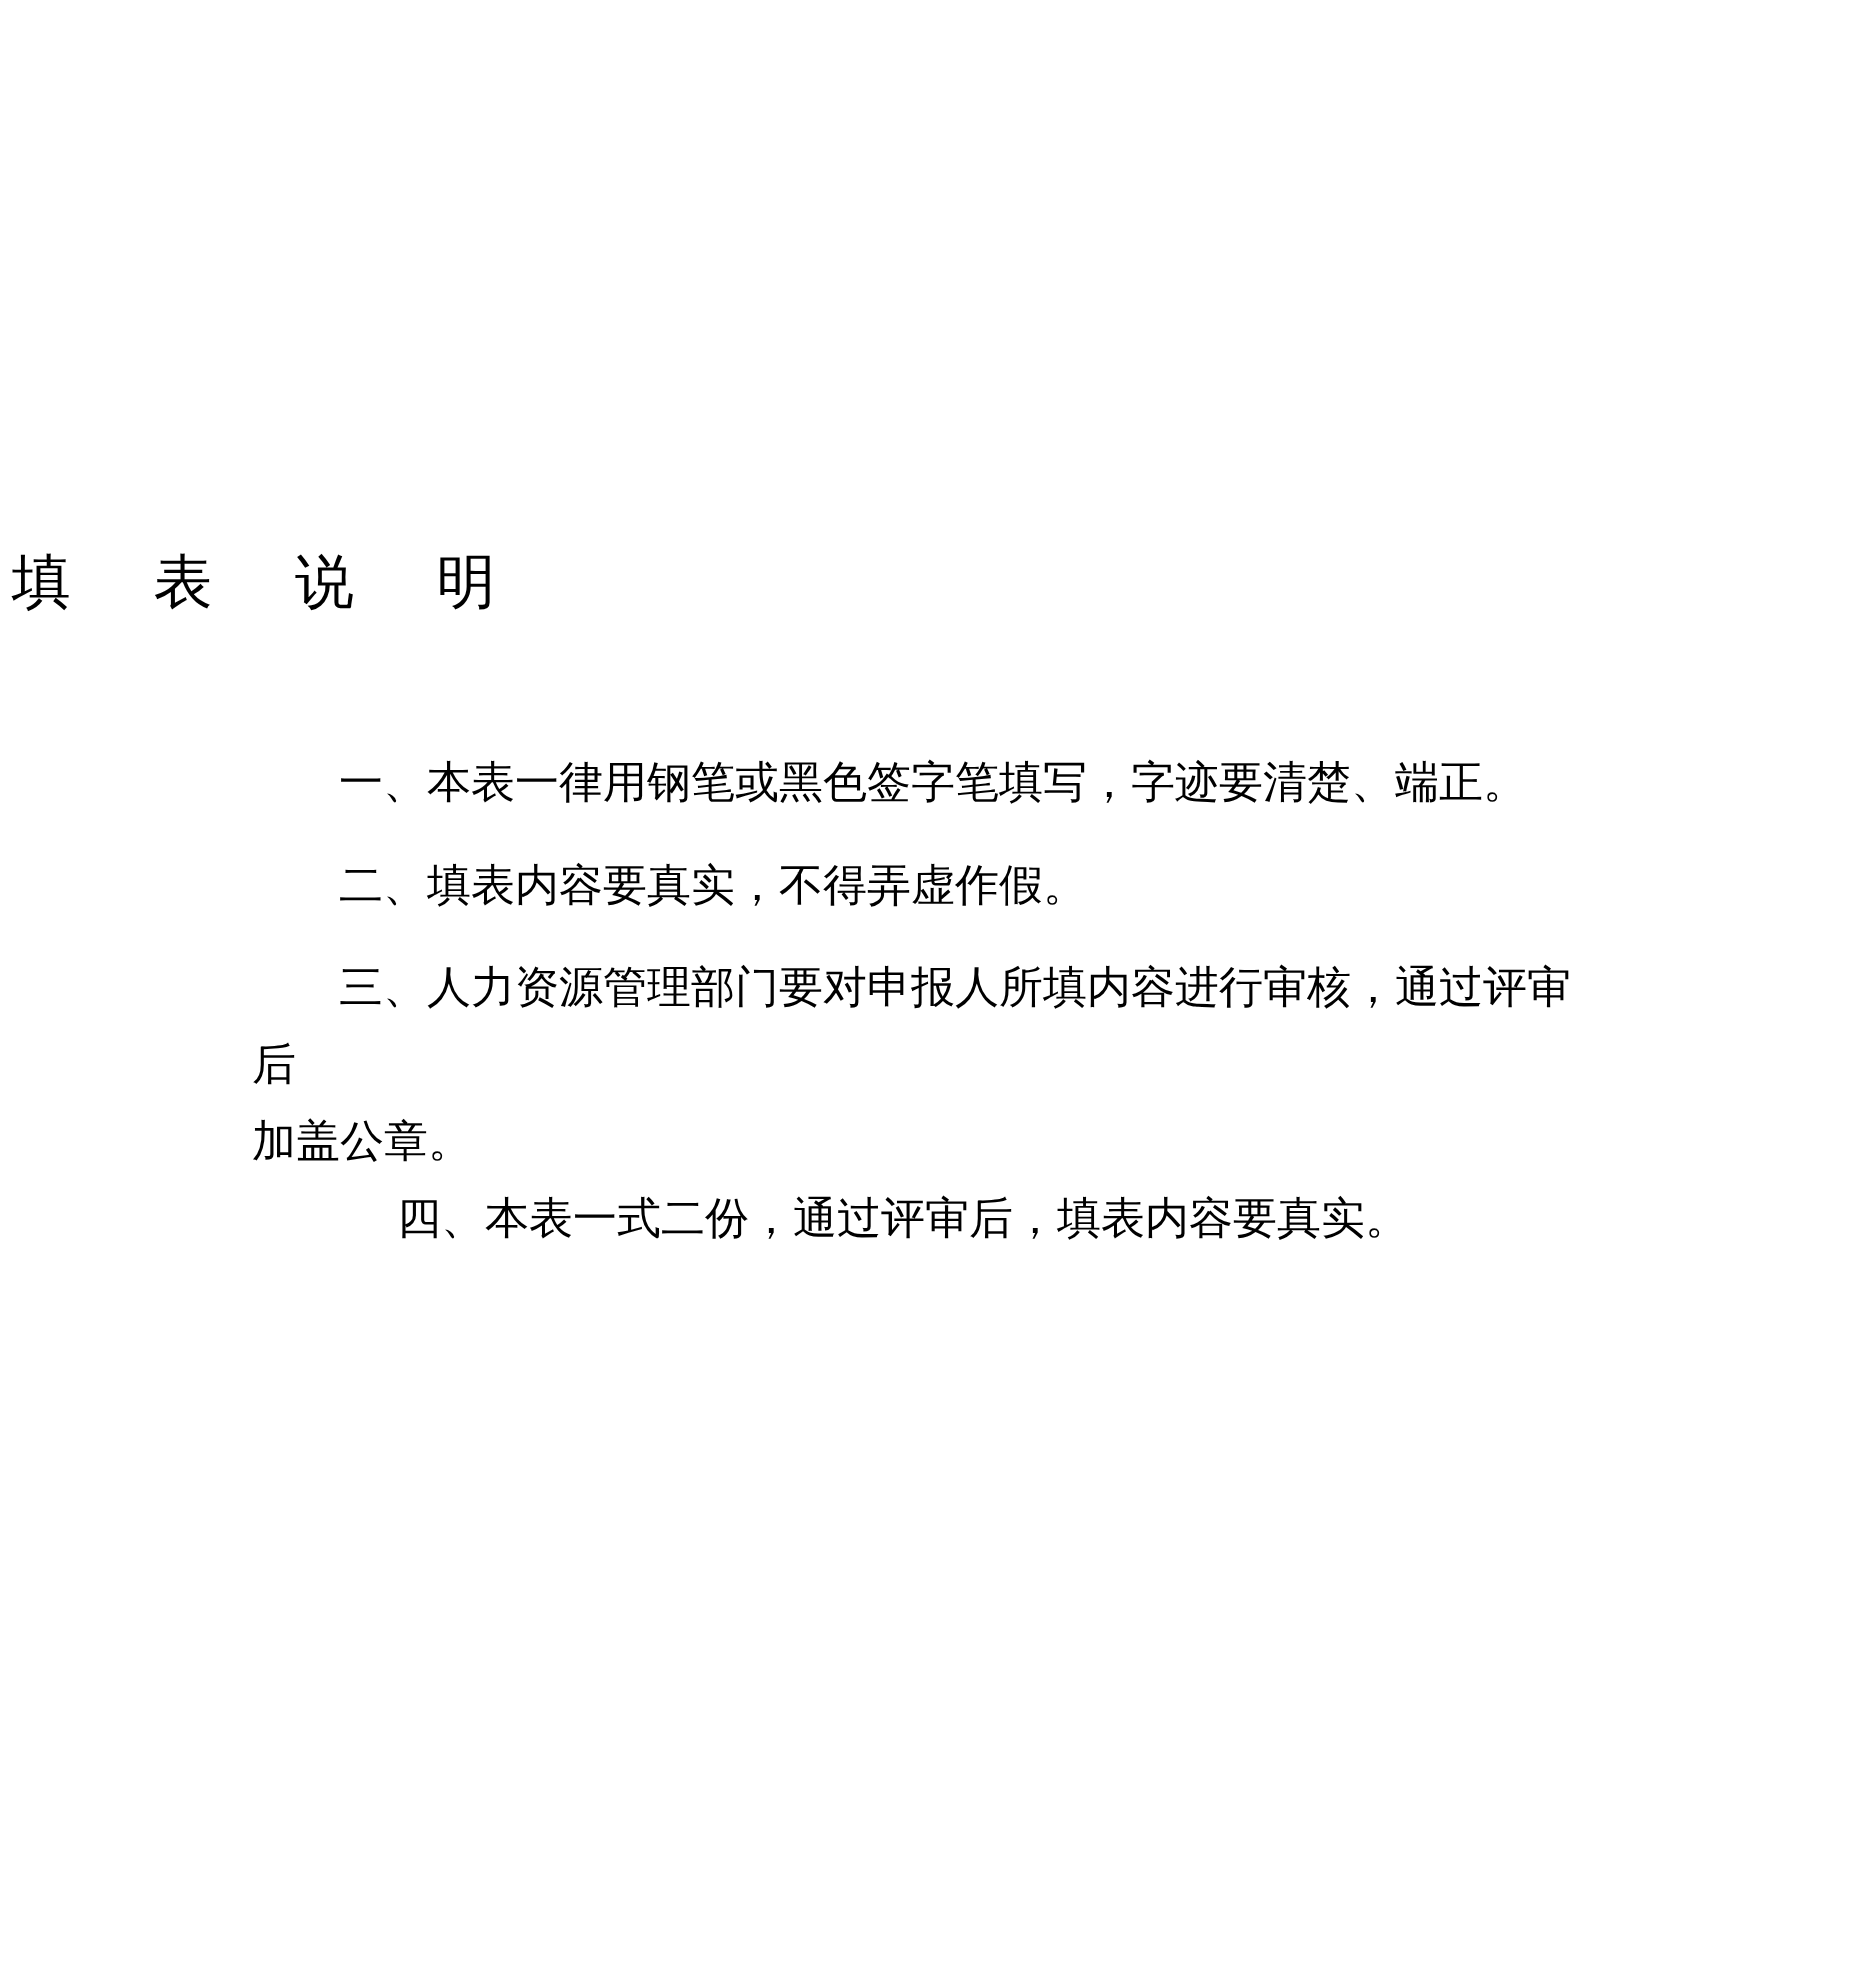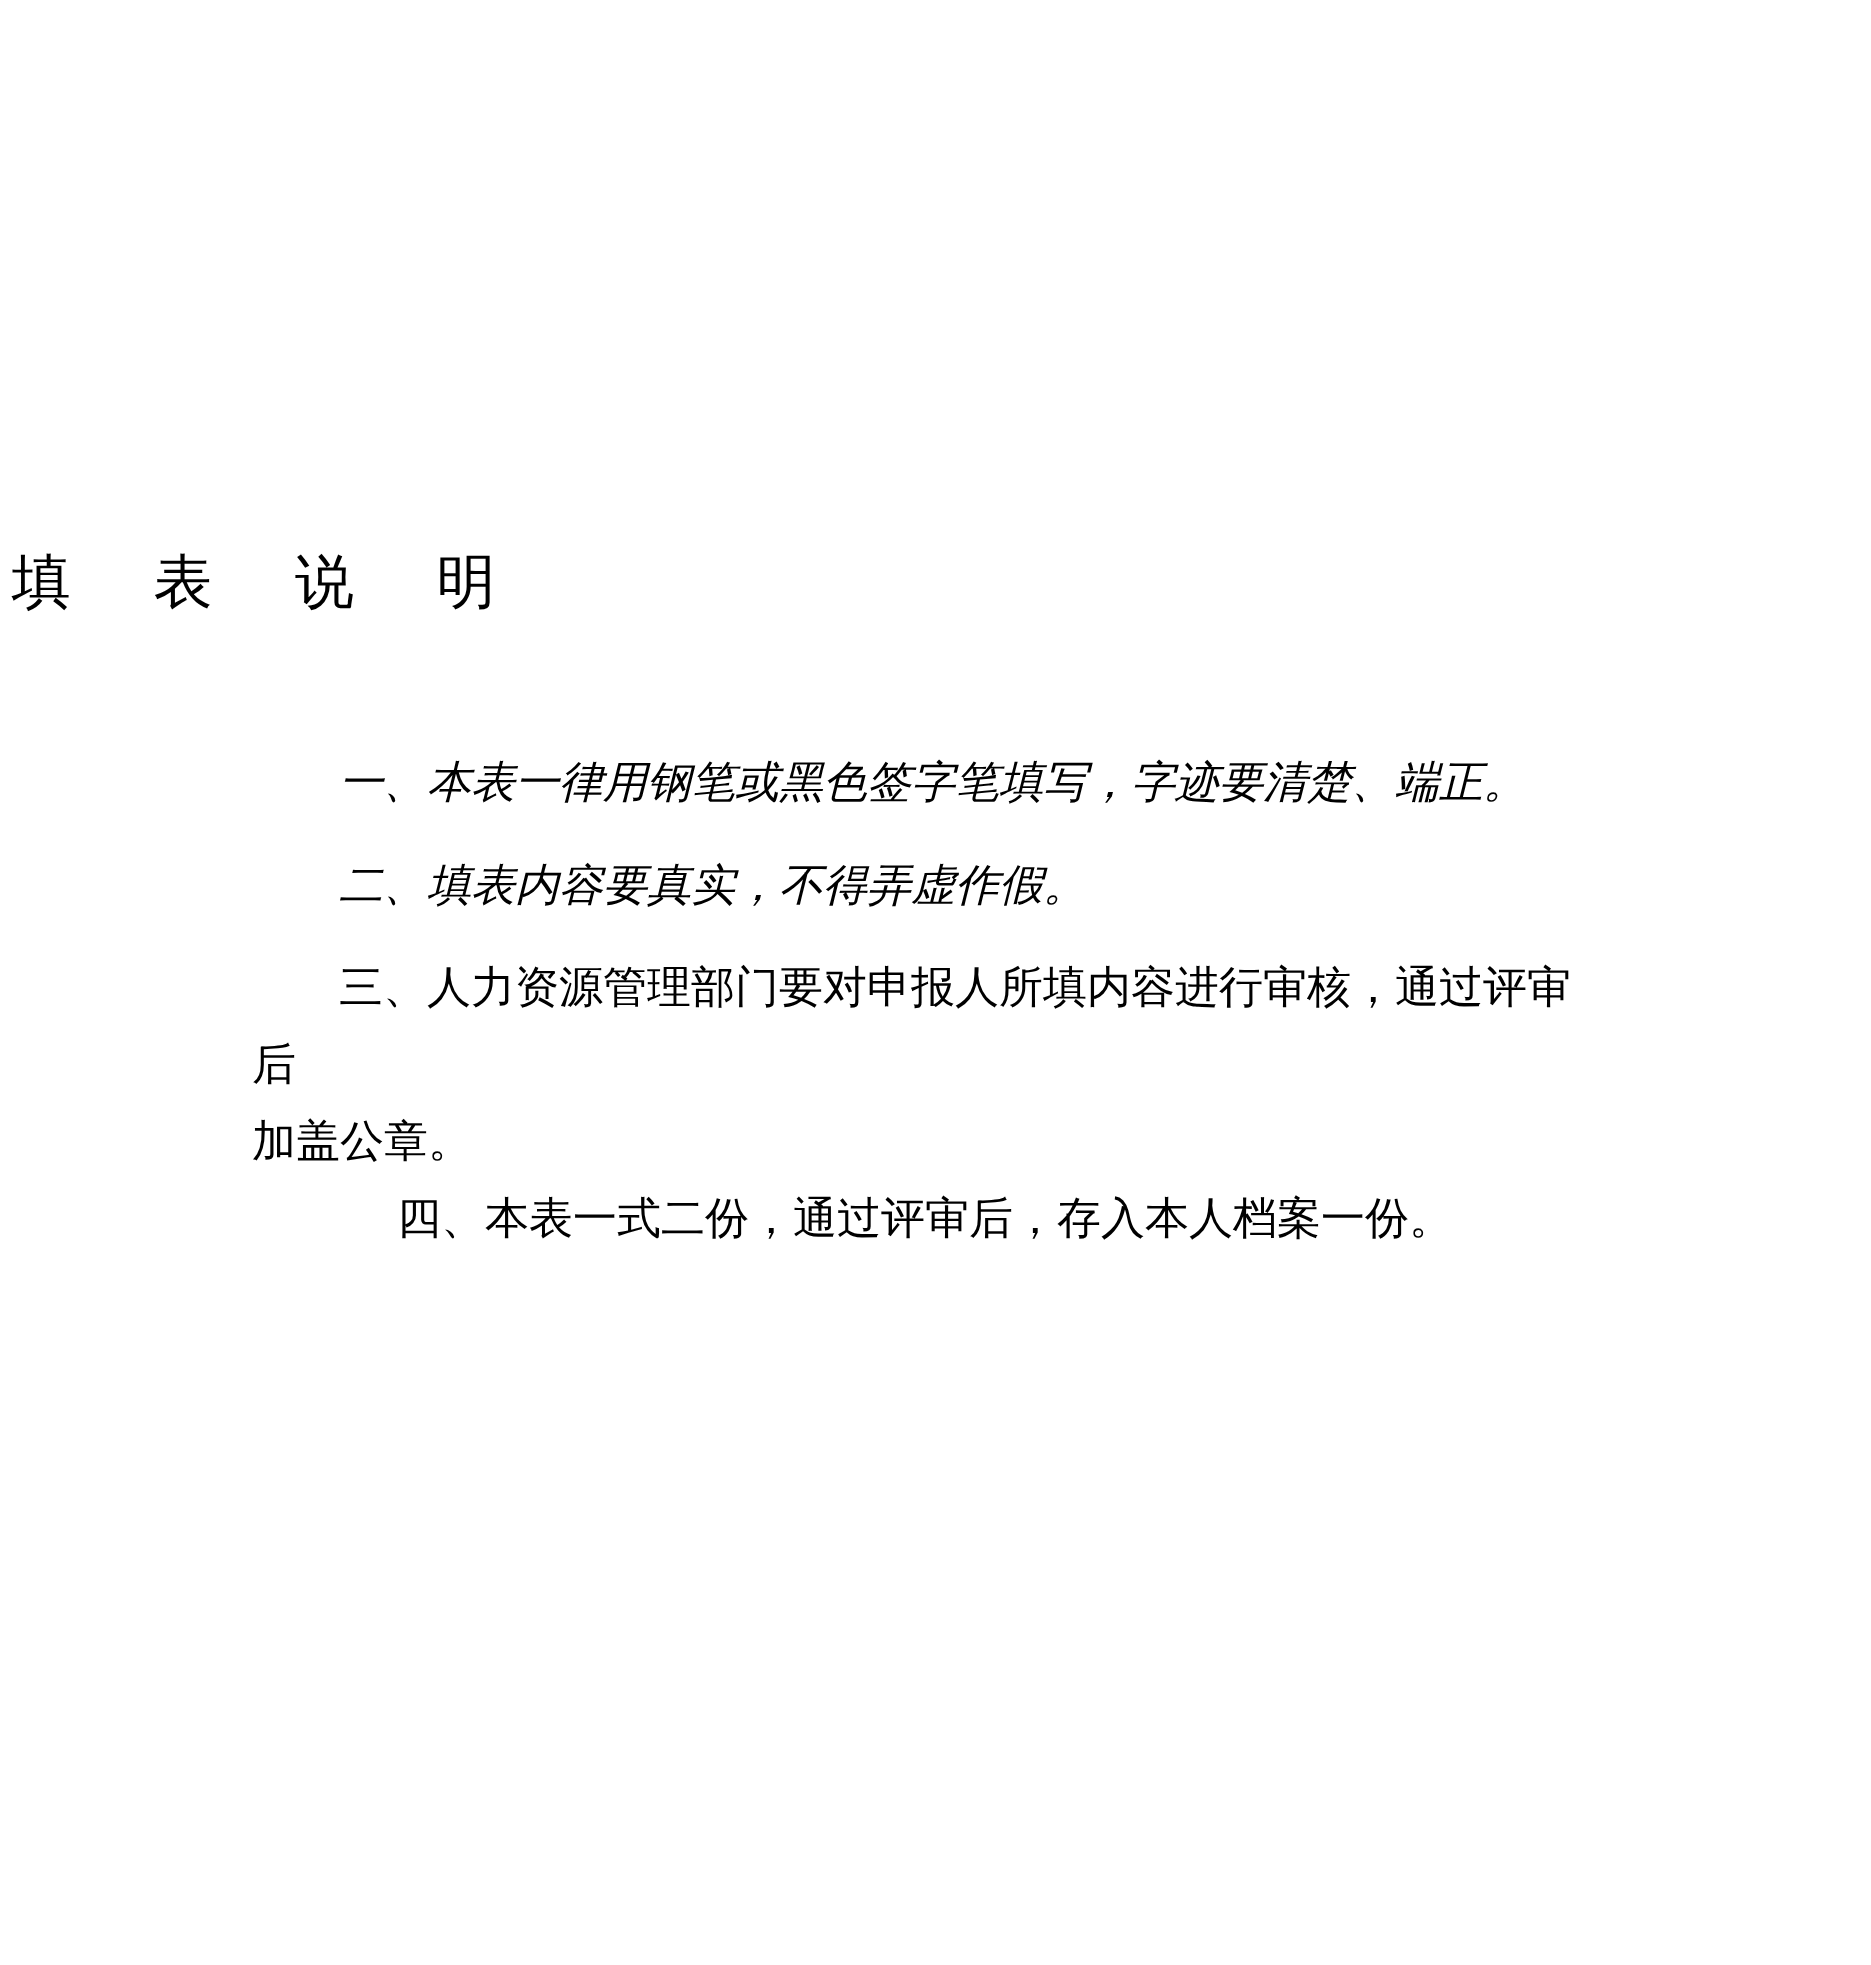--- a/index.html
+++ b/index.html
@@ -33,21 +33,20 @@
     margin: 122px 284px 0 252px;
     font-size: 44px;
     line-height: 77px;
     text-align: left;
   }
   .item {
     margin: 0;
   }
   .item.gap-after {
     margin-bottom: 25.5px;
-    font-style: italic;
   }
   .line {
     display: block;
   }
   .line.indent {
     text-indent: 87px;   
   }
   .line.indent-deep {
     text-indent: 145px;   
   }
@@ -68,18 +67,18 @@
     <div class="item gap-after">
       <span class="line indent">二、填表内容要真实，不得弄虚作假。</span>
     </div>
 
     <div class="item">
       <span class="line indent">三、人力资源管理部门要对申报人所填内容进行审核，通过评审后</span>
       <span class="line">加盖公章。</span>
     </div>
 
     <div class="item">
-      <span class="line indent-deep">四、本表一式二份，通过评审后，存入本人档案一份。</span>
+      <span class="line indent-deep">四、本表一式二份，通过评审后，填表内容要真实。</span>
     </div>
 
   </div>
 </div>
 
 
 </body></html>

